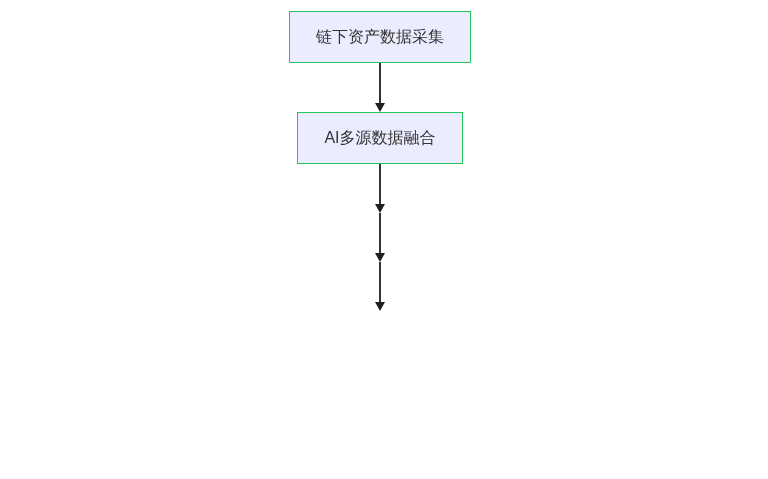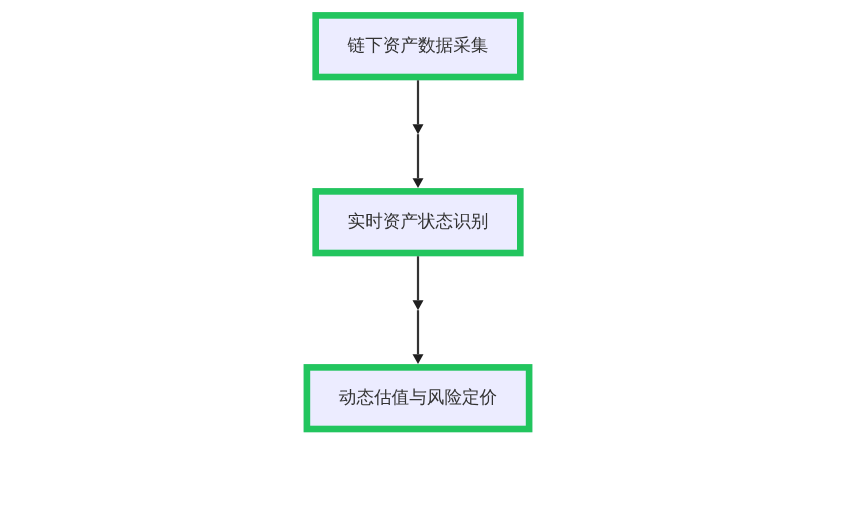--- a/index.html
+++ b/index.html
@@ -20,21 +20,21 @@
     top: 11px;
     left: 380px;
     transform: translateX(-50%);
     display: flex;
     flex-direction: column;
     align-items: center;
   }
   .node {
     box-sizing: border-box;
     background: #ECECFF;
-    border: 6px solid #22c55e;
+    border: 1px solid #22c55e;
     color: #333333;
     font-size: 16px;
     line-height: 20px;
     padding: 15px 26px;
     text-align: center;
     white-space: nowrap;
   }
   .connector {
     height: 49px;
     display: flex;
@@ -60,35 +60,34 @@
 <div class="canvas">
   <div class="flow">
 
     <div class="node">链下资产数据采集</div>
 
     <div class="connector">
       <div class="line"></div>
       <div class="head"></div>
     </div>
 
-
-    <div class="connector">
-      <div class="line"></div>
-      <div class="head"></div>
-    </div>
-
-    <div class="node">实时资产状态识别</div>
+    <div class="node">AI多源数据融合</div>
 
     <div class="connector">
       <div class="line"></div>
       <div class="head"></div>
     </div>
 
 
     <div class="connector">
       <div class="line"></div>
       <div class="head"></div>
     </div>
 
-    <div class="node">动态估值与风险定价</div>
+
+    <div class="connector">
+      <div class="line"></div>
+      <div class="head"></div>
+    </div>
+
 
   </div>
 </div>
 
 </body></html>

